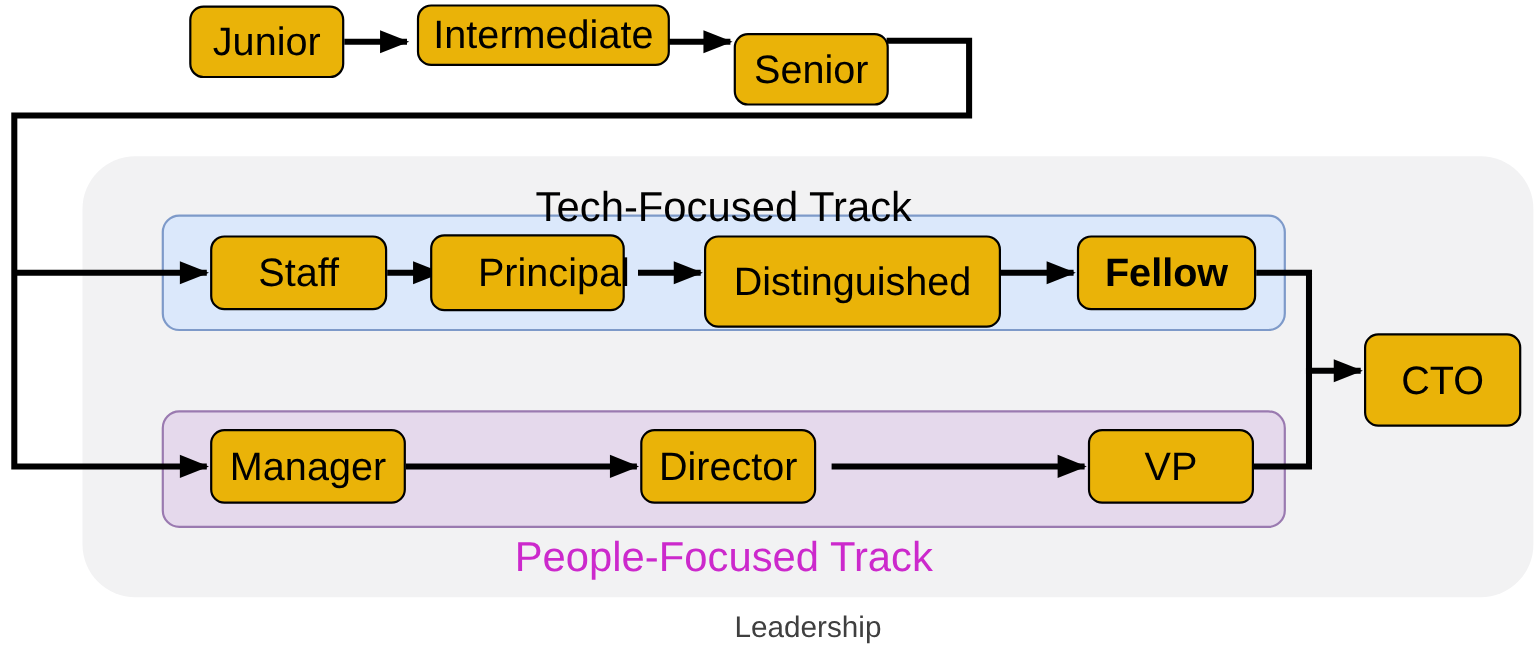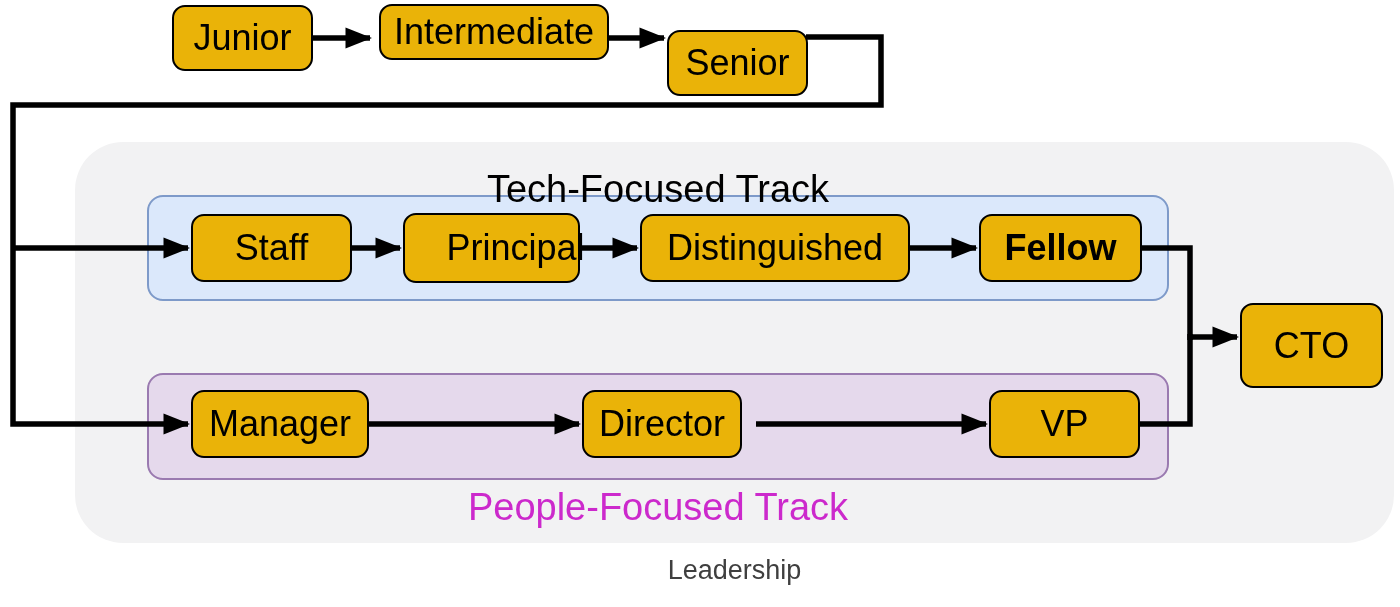--- a/index.html
+++ b/index.html
@@ -16,22 +16,22 @@
 
   .node{
     position:absolute;box-sizing:border-box;background:#eab308;border:2.5px solid #000000;
     border-radius:13px;display:flex;align-items:center;justify-content:center;
     font-size:36px;line-height:1;white-space:nowrap;
   }
   .n-junior{left:172px;top:5px;width:141px;height:66px;}
   .n-intermediate{left:379px;top:4px;width:230px;height:56px;text-align:right;}
   .n-senior{left:667px;top:5px;width:141px;height:66px;margin-top:25px;}
   .n-staff{left:191px;top:214px;width:161px;height:68px;}
-  .n-principal{left:403px;top:213px;width:177px;height:70px;padding-left:48px;}
-  .n-distinguished{left:640px;top:214px;width:270px;height:68px;}
+  .n-principal{left:391px;top:213px;width:177px;height:70px;padding-left:48px;}
+  .n-distinguished{left:640px;top:214px;width:270px;height:84px;}
   .n-fellow{left:979px;top:214px;width:163px;height:68px;font-weight:bold;}
   .n-manager{left:191px;top:390px;width:178px;height:68px;}
   .n-director{left:582px;top:390px;width:160px;height:68px;}
   .n-vp{left:989px;top:390px;width:151px;height:68px;}
   .n-cto{left:1240px;top:303px;width:143px;height:85px;}
 
   .tracklabel{
     position:absolute;left:147px;width:1022px;text-align:center;
     font-size:38px;line-height:1;
   }

